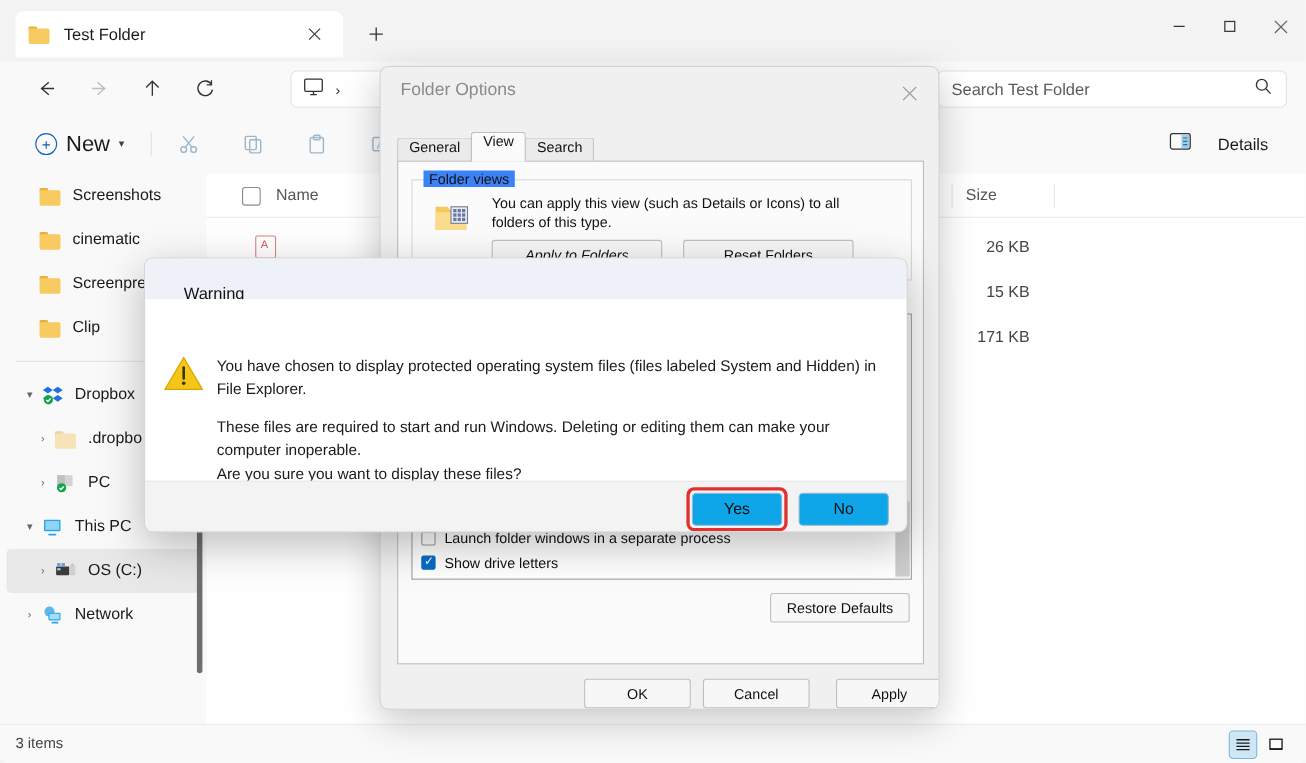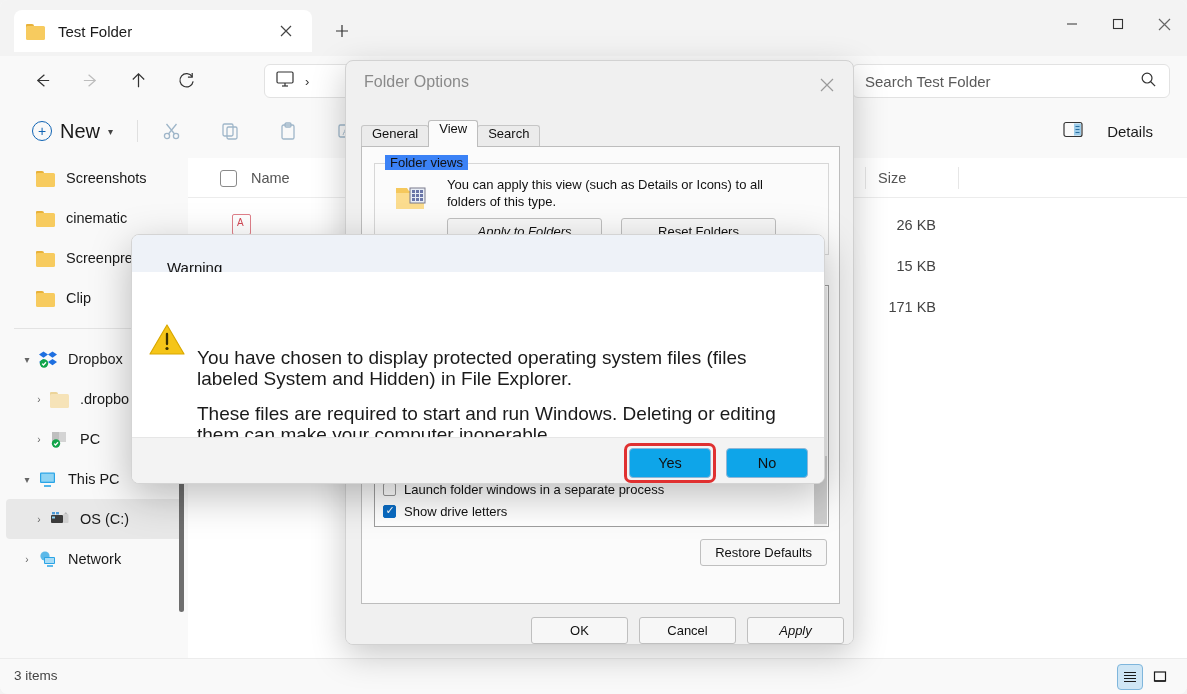--- a/index.html
+++ b/index.html
@@ -189,22 +189,22 @@
   .warndlg {
     position:absolute; left:131px; top:234px; width:694px; height:250px;
     background:#fbfbfb; border:1px solid #d4d4d4; border-radius:8px;
     box-shadow: 0 12px 40px rgba(0,0,0,0.26);
     overflow: hidden;
   }
   .warn-titlebar { position:absolute; left:0; top:0; width:694px; height:37px; background:#eef2f8; }
   .warn-title { position:absolute; left:16px; top:24px; font-size:15px; color:#111;margin-left:19px; }
   .warn-body { position:absolute; left:0; top:37px; width:694px; height:165px; background:#ffffff; }
   .warn-icon { position:absolute; left:17px; top:51px; width:36px; height:33px; }
-  .warn-text { position:absolute; left:65px; top:50px; width:610px; font-size:19px; color:#1a1a1a;
-               line-height:21px;margin-top:25px; }
+  .warn-text { position:absolute; left:65px; top:50px; width:610px; font-size:14px; color:#1a1a1a;
+               line-height:21px; }
   .warn-text p { margin: 0 0 14px 0; }
   .warn-text p:last-child { margin-bottom: 0; }
   .warn-footer { position:absolute; left:0; top:202px; width:694px; height:48px; background:#f3f3f3;
                  border-top:1px solid #e6e6e6; }
   .warn-btn { position:absolute; top:10px; width:82px; height:30px; background:#0ea5e9;
               border:1px solid #8fb6d6; border-radius:4px; font-size:14.5px; color:#111;
               display:flex; align-items:center; justify-content:center; }
   .hl-ring { position:absolute; border:3px solid #e03030; border-radius:7px; }
 </style>
 </head>
@@ -569,21 +569,21 @@
         </div>
       </div>
 
       <div class="fo-footer">
         <div class="fo-btn" style="left:185px;">
           <span>OK</span>
         </div>
         <div class="fo-btn" style="left:293px;">
           <span>Cancel</span>
         </div>
-        <div class="fo-btn" style="left:401px;font-style:italic;">
+        <div class="fo-btn" style="left:414px;">
           <span>Apply</span>
         </div>
       </div>
     </div>
   </div>
 
   <div class="warndlg">
     <div class="warn-titlebar">
       <span class="warn-title">Warning</span>
     </div>

